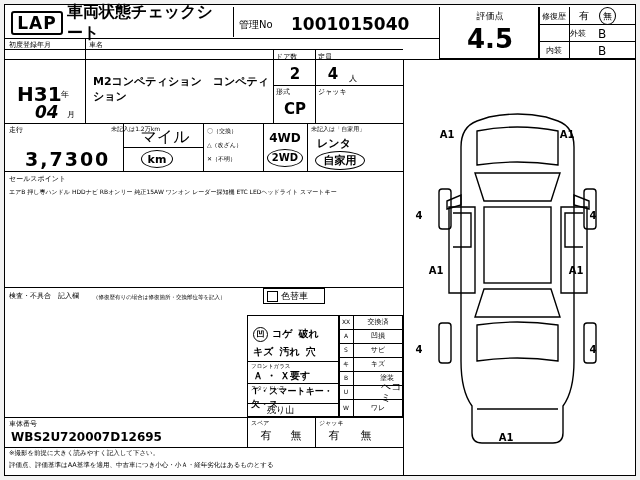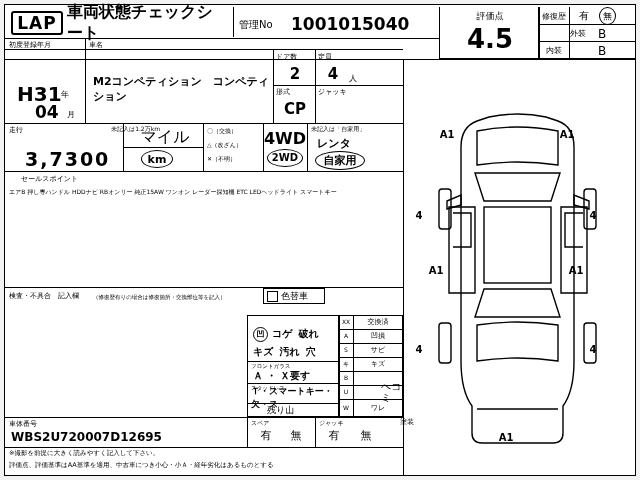--- a/index.html
+++ b/index.html
@@ -70,21 +70,21 @@
   <div class="bx" style="left:0px;top:54px;width:630px;height:1px;background:#000;"></div>
   <div class="bx" style="left:398px;top:54px;width:1px;height:416px;background:#000;"></div>
 
   <div class="bx" style="left:0px;top:44px;width:398px;height:1px;background:#000;"></div>
   <div class="bx lft xs" style="left:4px;top:35px;width:80px;height:10px;">初度登録年月</div>
   <div class="bx lft xs" style="left:84px;top:35px;width:80px;height:10px;">車名</div>
   <div class="bx" style="left:80px;top:33px;width:1px;height:85px;background:#000;"></div>
 
   <div class="bx lft" style="left:12px;top:76px;width:60px;height:26px;font-size:20px;font-weight:bold;">H31</div>
   <div class="bx lft xs" style="left:56px;top:84px;width:14px;height:10px;font-size:8px;">年</div>
-  <div class="bx lft" style="left:30px;top:96px;width:40px;height:22px;font-size:17px;font-weight:bold;">04</div>
+  <div class="bx lft" style="left:30px;top:96px;width:40px;height:22px;font-size:17px;font-weight:bold;font-style:italic;">04</div>
   <div class="bx lft xs" style="left:62px;top:104px;width:14px;height:10px;font-size:8px;">月</div>
 
   <div class="bx lft" style="left:88px;top:76px;width:180px;height:16px;font-size:11px;font-weight:bold;">M2コンペティション　コンペティション</div>
 
   <div class="bx" style="left:268px;top:44px;width:1px;height:74px;background:#000;"></div>
   <div class="bx" style="left:310px;top:44px;width:1px;height:74px;background:#000;"></div>
   <div class="bx lft xs" style="left:271px;top:47px;width:40px;height:10px;">ドア数</div>
   <div class="bx lft xs" style="left:313px;top:47px;width:40px;height:10px;">定員</div>
   <div class="bx ctr" style="left:271px;top:58px;width:38px;height:22px;font-size:15px;font-weight:bold;">2</div>
   <div class="bx ctr" style="left:313px;top:58px;width:30px;height:22px;font-size:15px;font-weight:bold;">4</div>
@@ -109,34 +109,34 @@
   <div class="bx ctr sm" style="left:130px;top:125px;width:60px;height:14px;font-size:16px;">マイル</div>
   <div class="bx ctr" style="left:135px;top:146px;width:34px;height:16px;">
     <span class="circle" style="width:30px;height:16px;border-radius:50%;font-size:11px;font-weight:bold;">km</span>
   </div>
 
   <div class="bx lft xxs" style="left:202px;top:122px;width:60px;height:9px;">〇（交換）</div>
   <div class="bx lft xxs" style="left:202px;top:136px;width:60px;height:9px;">△（改ざん）</div>
   <div class="bx lft xxs" style="left:202px;top:150px;width:60px;height:9px;">✕（不明）</div>
 
   <div class="bx" style="left:258px;top:118px;width:1px;height:48px;background:#000;"></div>
-  <div class="bx ctr sm" style="left:260px;top:126px;width:40px;height:14px;font-size:16px;font-weight:bold;">4WD</div>
+  <div class="bx ctr sm" style="left:260px;top:126px;width:40px;height:14px;font-size:12px;font-weight:bold;">4WD</div>
   <div class="bx ctr" style="left:262px;top:144px;width:36px;height:17px;">
     <span class="circle" style="width:34px;height:16px;border-radius:50%;font-size:10px;font-weight:bold;">2WD</span>
   </div>
 
   <div class="bx" style="left:302px;top:118px;width:1px;height:48px;background:#000;"></div>
   <div class="bx lft xxs" style="left:306px;top:120px;width:92px;height:9px;">未記入は「自家用」</div>
   <div class="bx ctr sm" style="left:306px;top:131px;width:46px;height:14px;font-size:11px;font-weight:bold;">レンタ</div>
   <div class="bx ctr" style="left:310px;top:146px;width:50px;height:18px;">
     <span class="circle" style="width:48px;height:17px;border-radius:50%;font-size:11px;font-weight:bold;">自家用</span>
   </div>
 
   <div class="bx" style="left:0px;top:166px;width:398px;height:1px;background:#000;"></div>
-  <div class="bx lft xs" style="left:4px;top:169px;width:120px;height:10px;margin-left:12px;">セールスポイント</div>
+  <div class="bx lft xs" style="left:4px;top:169px;width:120px;height:10px;">セールスポイント</div>
   <div class="bx lft xxs" style="left:4px;top:182px;width:392px;height:10px;font-size:6px;">エアB  押し専ハンドル  HDDナビ  RBオンリー  純正15AW  ワンオン  レーダー探知機  ETC  LEDヘッドライト  スマートキー</div>
 
   <div class="bx" style="left:0px;top:282px;width:398px;height:1px;background:#000;"></div>
   <div class="bx lft xs" style="left:4px;top:286px;width:120px;height:10px;">検査・不具合　記入欄</div>
   <div class="bx lft xxs" style="left:88px;top:287px;width:170px;height:10px;font-size:5.5px;">（修復歴有りの場合は修復箇所・交換部位等を記入）</div>
 
   <div class="bx b" style="left:258px;top:283px;width:62px;height:16px;">
     <div style="display:flex;align-items:center;height:100%;padding-left:3px;">
       <span style="display:inline-block;width:9px;height:9px;border:1px solid #000;margin-right:3px;"></span>
       <span style="font-size:9px;">色替車</span>
@@ -175,21 +175,21 @@
 
   <div class="bx ctr xxs" style="left:334px;top:310px;width:14px;height:14px;font-size:6px;">XX</div>
   <div class="bx ctr xxs" style="left:348px;top:310px;width:50px;height:14px;font-size:7px;">交換済</div>
   <div class="bx ctr xxs" style="left:334px;top:324px;width:14px;height:14px;font-size:6px;">A</div>
   <div class="bx ctr xxs" style="left:348px;top:324px;width:50px;height:14px;font-size:7px;">凹損</div>
   <div class="bx ctr xxs" style="left:334px;top:338px;width:14px;height:14px;font-size:6px;">S</div>
   <div class="bx ctr xxs" style="left:348px;top:338px;width:50px;height:14px;font-size:7px;">サビ</div>
   <div class="bx ctr xxs" style="left:334px;top:352px;width:14px;height:14px;font-size:6px;">キ</div>
   <div class="bx ctr xxs" style="left:348px;top:352px;width:50px;height:14px;font-size:7px;">キズ</div>
   <div class="bx ctr xxs" style="left:334px;top:366px;width:14px;height:14px;font-size:6px;">B</div>
-  <div class="bx ctr xxs" style="left:368px;top:366px;width:68px;height:14px;font-size:7px;margin-top:44px;">塗装</div>
+  <div class="bx ctr xxs" style="left:348px;top:366px;width:68px;height:14px;font-size:7px;">塗装</div>
   <div class="bx ctr xxs" style="left:334px;top:380px;width:14px;height:14px;font-size:6px;">U</div>
   <div class="bx ctr xxs" style="left:348px;top:380px;width:58px;height:14px;font-size:10px;padding-left:28px;">ヘコミ</div>
   <div class="bx ctr xxs" style="left:334px;top:394px;width:14px;height:18px;font-size:6px;">W</div>
   <div class="bx ctr xxs" style="left:348px;top:394px;width:50px;height:18px;font-size:7px;">ワレ</div>
 
   <div class="bx" style="left:0px;top:412px;width:398px;height:1px;background:#000;"></div>
   <div class="bx lft xs" style="left:4px;top:414px;width:60px;height:10px;">車体番号</div>
   <div class="bx lft" style="left:6px;top:424px;width:230px;height:16px;font-size:12px;font-weight:bold;">WBS2U720007D12695</div>
 
   <div class="bx" style="left:242px;top:412px;width:1px;height:30px;background:#000;"></div>

